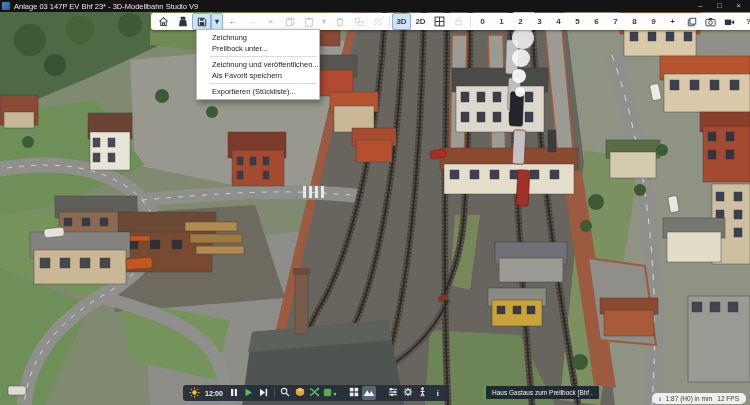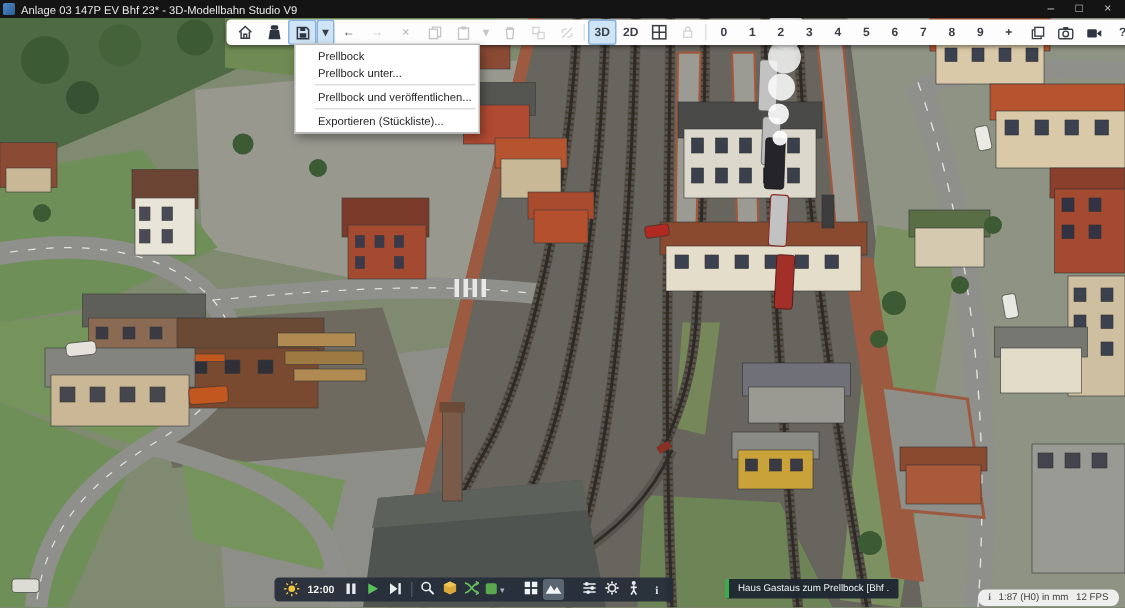--- a/index.html
+++ b/index.html
@@ -441,24 +441,25 @@
         <svg width="11" height="10" viewBox="0 0 13 11">
           <rect x="1" y="2.5" width="7.5" height="6.5" rx="1" fill="#2e3440"></rect>
           <path d="M8.5,5.8 L12,3.2 V8.4 L8.5,5.8" fill="#2e3440"></path>
         </svg>
       </span>
   </div>
   <div class="tbtn">?</div>
 </div>
 
 <div class="menu">
-  <div class="mi">Prellbock</div>
+  <div class="mi">Zeichnung</div>
   <div class="mi">Prellbock unter...</div>
   <div class="msep"></div>
-  <div class="mi">Prellbock und veröffentlichen...</div>
+  <div class="mi">Zeichnung und veröffentlichen...</div>
+  <div class="mi">Als Favorit speichern</div>
   <div class="msep"></div>
   <div class="mi">Exportieren (Stückliste)...</div>
 </div>
 
 <div class="bottombar">
   <div class="bbtn">
     <span><svg width="11" height="11" viewBox="0 0 12 12">
           <circle cx="6" cy="6" r="2.4" fill="#f2c53d"></circle>
           <g stroke="#f2c53d" stroke-width="1">
             <path d="M6,0.5 V2.2 M6,9.8 V11.5 M0.5,6 H2.2 M9.8,6 H11.5 M2.1,2.1 L3.3,3.3 M8.7,8.7 L9.9,9.9 M9.9,2.1 L8.7,3.3 M3.3,8.7 L2.1,9.9"></path>

